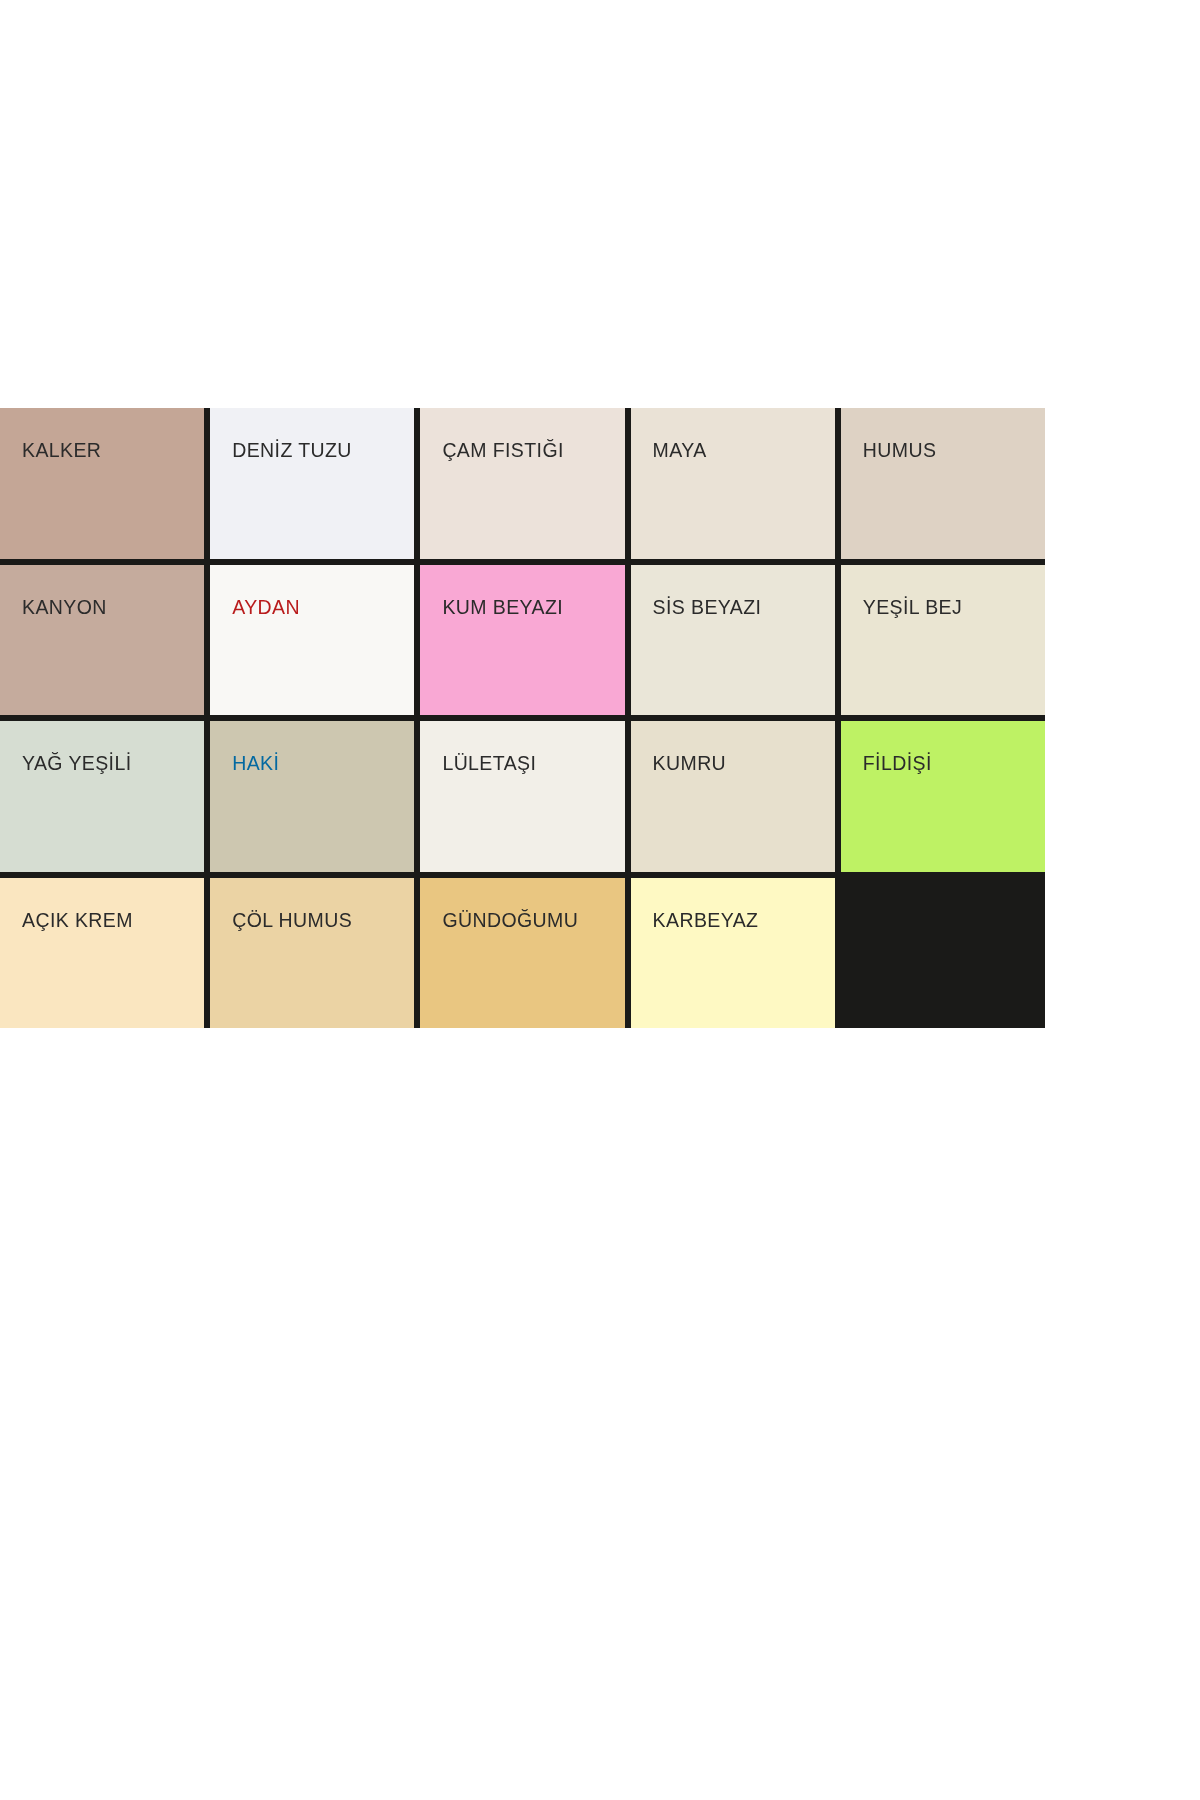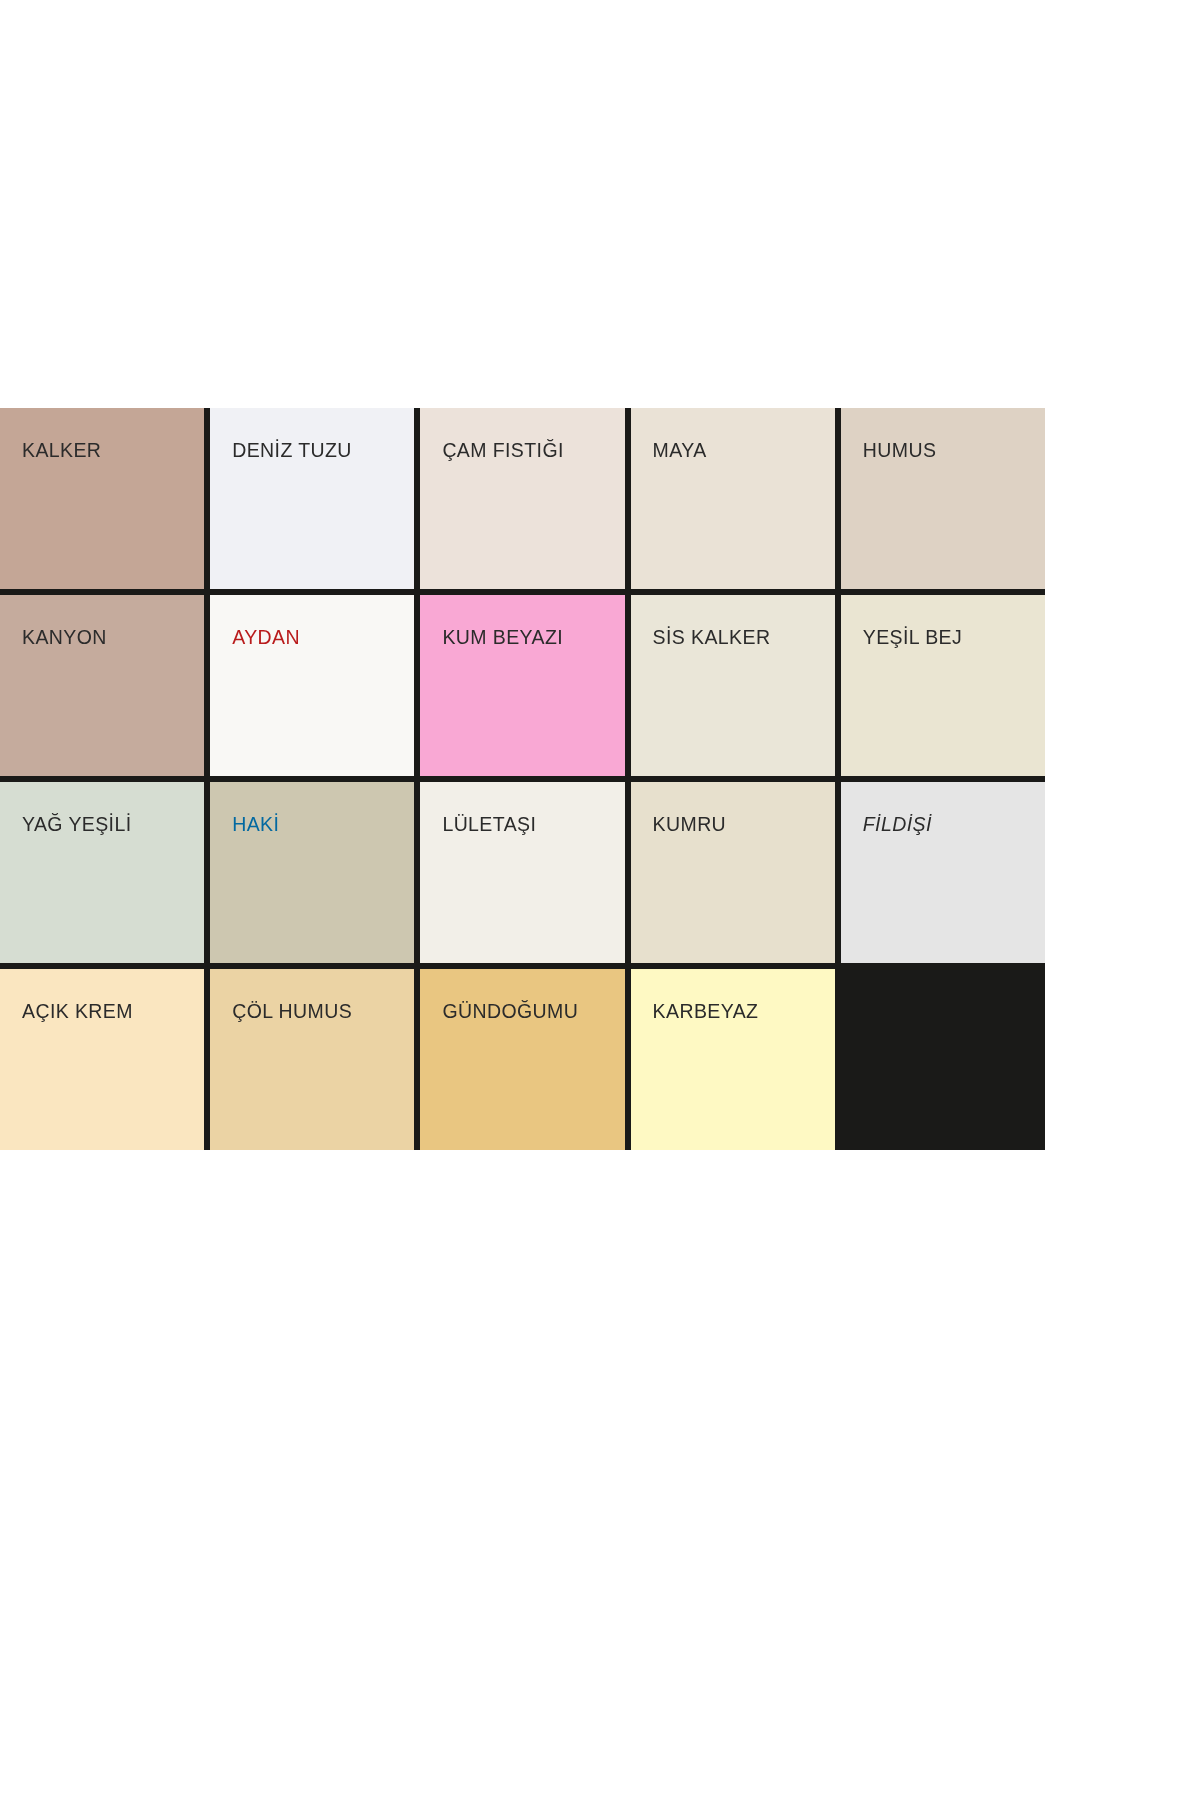--- a/index.html
+++ b/index.html
@@ -8,21 +8,21 @@
     background:#ffffff;
     font-family:"Liberation Sans", sans-serif;
     overflow:hidden;
     position:relative;
   }
   #palette-board{
     position:absolute;
     left:0;
     top:408px;
     width:1045px;
-    height:742px;
+    height:620px;
     background:#1a1a18;
     display:grid;
     grid-template-columns:repeat(5, 1fr);
     grid-template-rows:repeat(4, 1fr);
     gap:6px;
     overflow:hidden;
   }
   .swatch{
     position:relative;
     box-sizing:border-box;
@@ -63,38 +63,38 @@
     <div class="swatch" style="background: rgb(197, 171, 157);">
       <span class="swatch-label" style="color: rgb(43, 43, 43);">KANYON</span>
     </div>
     <div class="swatch" style="background: rgb(249, 248, 245);">
       <span class="swatch-label" style="color: #b91c1c;">AYDAN</span>
     </div>
     <div class="swatch" style="background: #f9a8d4;">
       <span class="swatch-label" style="color: rgb(43, 43, 43);">KUM BEYAZI</span>
     </div>
     <div class="swatch" style="background: rgb(234, 230, 216);">
-      <span class="swatch-label" style="color: rgb(43, 43, 43);">SİS KALKER</span>
+      <span class="swatch-label" style="color: rgb(43, 43, 43);">SİS BEYAZI</span>
     </div>
     <div class="swatch" style="background: rgb(234, 229, 210);">
       <span class="swatch-label" style="color: rgb(43, 43, 43);">YEŞİL BEJ</span>
     </div>
     <div class="swatch" style="background: rgb(214, 221, 210);">
       <span class="swatch-label" style="color: rgb(43, 43, 43);">YAĞ YEŞİLİ</span>
     </div>
     <div class="swatch" style="background: rgb(205, 199, 176);">
       <span class="swatch-label" style="color: #0369a1;">HAKİ</span>
     </div>
     <div class="swatch" style="background: rgb(242, 239, 232);">
       <span class="swatch-label" style="color: rgb(43, 43, 43);">LÜLETAŞI</span>
     </div>
     <div class="swatch" style="background: rgb(231, 224, 205);">
       <span class="swatch-label" style="color: rgb(43, 43, 43);">KUMRU</span>
     </div>
-    <div class="swatch" style="background: #e5e5e5; font-style: italic;">
+    <div class="swatch" style="background: #bef264;">
       <span class="swatch-label" style="color: rgb(43, 43, 43);">FİLDİŞİ</span>
     </div>
     <div class="swatch" style="background: rgb(250, 230, 192);">
       <span class="swatch-label" style="color: rgb(43, 43, 43);">AÇIK KREM</span>
     </div>
     <div class="swatch" style="background: rgb(235, 211, 164);">
       <span class="swatch-label" style="color: rgb(43, 43, 43);">ÇÖL HUMUS</span>
     </div>
     <div class="swatch" style="background: rgb(233, 198, 129);">
       <span class="swatch-label" style="color: rgb(43, 43, 43);">GÜNDOĞUMU</span>

